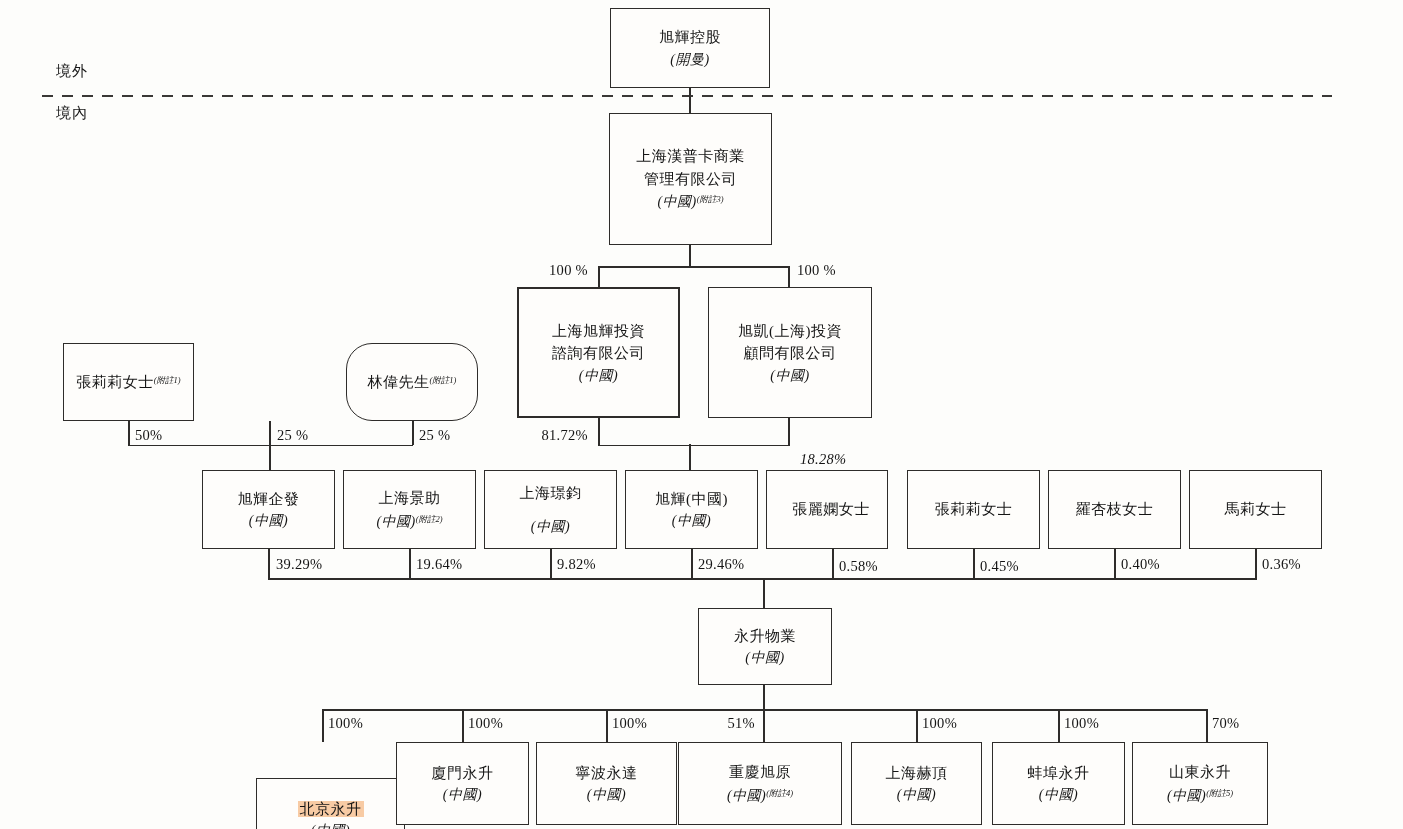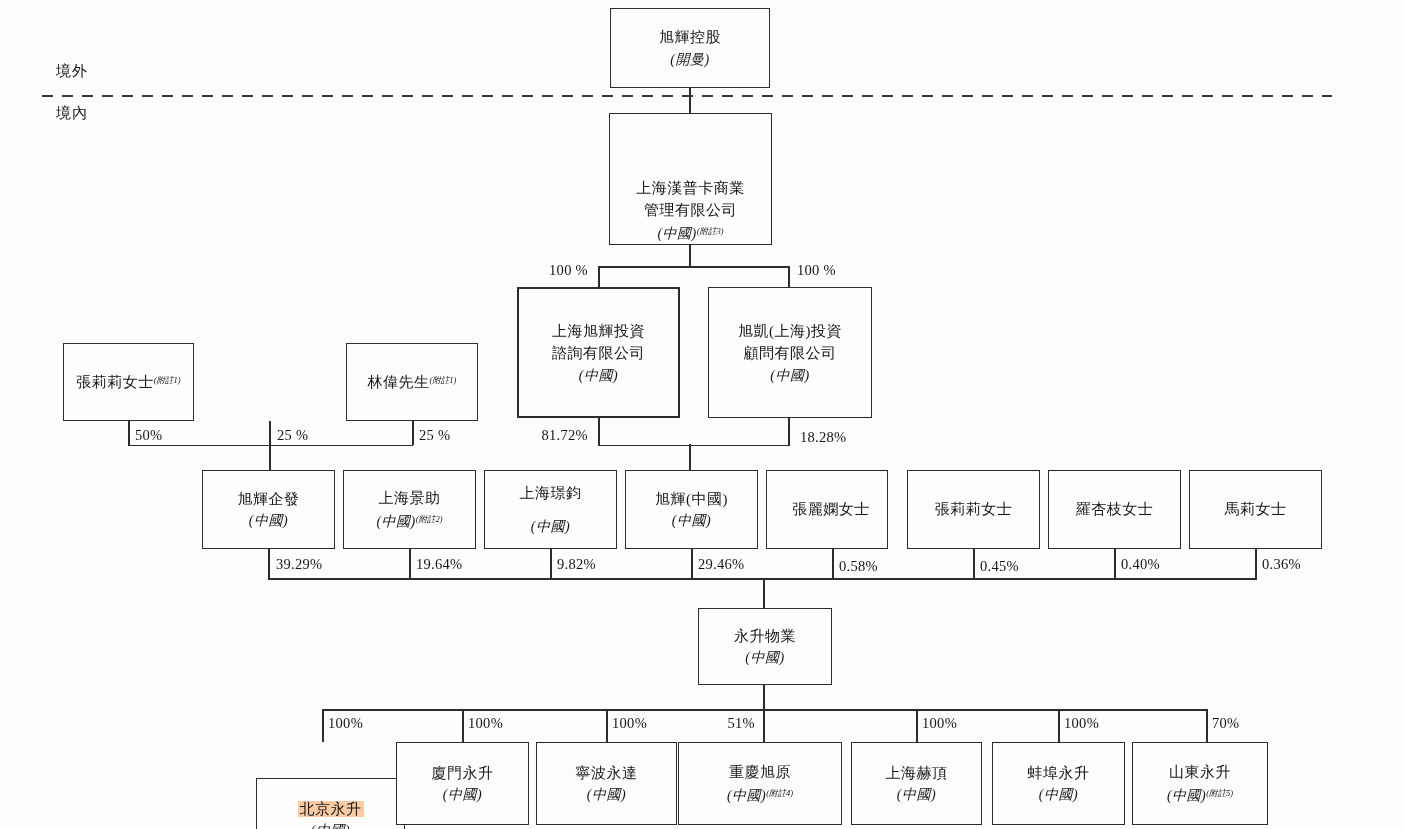--- a/index.html
+++ b/index.html
@@ -71,21 +71,21 @@
   <div class="vline" style="left:1058px;top:709px;height:33px;"></div>
   <div class="vline" style="left:1206px;top:709px;height:33px;"></div>
 
   <div class="pct ra" style="left:500px;top:262px;width:88px;">100 %</div>
   <div class="pct" style="left:797px;top:262px;">100 %</div>
 
   <div class="pct" style="left:135px;top:427px;">50%</div>
   <div class="pct" style="left:277px;top:427px;">25 %</div>
   <div class="pct" style="left:419px;top:427px;">25 %</div>
   <div class="pct ra" style="left:500px;top:427px;width:88px;">81.72%</div>
-  <div class="pct" style="left:800px;top:429px;">18.28%</div>
+  <div class="pct" style="left:800px;top:451px;font-style:italic;">18.28%</div>
 
   <div class="pct" style="left:276px;top:556px;">39.29%</div>
   <div class="pct" style="left:416px;top:556px;">19.64%</div>
   <div class="pct" style="left:557px;top:556px;">9.82%</div>
   <div class="pct" style="left:698px;top:556px;">29.46%</div>
   <div class="pct" style="left:839px;top:558px;">0.58%</div>
   <div class="pct" style="left:980px;top:558px;">0.45%</div>
   <div class="pct" style="left:1121px;top:556px;">0.40%</div>
   <div class="pct" style="left:1262px;top:556px;">0.36%</div>
 
@@ -95,42 +95,42 @@
   <div class="pct ra" style="left:702px;top:715px;width:53px;">51%</div>
   <div class="pct" style="left:922px;top:715px;">100%</div>
   <div class="pct" style="left:1064px;top:715px;">100%</div>
   <div class="pct" style="left:1212px;top:715px;">70%</div>
 
   <div class="node" style="left:610px;top:8px;width:160px;height:80px;">
     <div class="ln">旭輝控股</div>
     <div class="sub">(開曼)</div>
   </div>
 
-  <div class="node" style="left:609px;top:113px;width:163px;height:132px;justify-content:flex-end;">
+  <div class="node" style="left:609px;top:113px;width:163px;height:132px;">
     <div class="ln">上海漢普卡商業</div>
     <div class="ln">管理有限公司</div>
     <div class="ln"><span class="sub">(中國)</span><sup class="note">(附註3)</sup></div>
   </div>
 
   <div class="node thick" style="left:517px;top:287px;width:163px;height:131px;">
     <div class="ln">上海旭輝投資</div>
     <div class="ln">諮詢有限公司</div>
     <div class="sub">(中國)</div>
   </div>
 
   <div class="node" style="left:708px;top:287px;width:164px;height:131px;">
     <div class="ln">旭凱(上海)投資</div>
     <div class="ln">顧問有限公司</div>
     <div class="sub">(中國)</div>
   </div>
 
   <div class="node" style="left:63px;top:343px;width:131px;height:78px;">
     <div class="ln"><span>張莉莉女士</span><sup class="note">(附註1)</sup></div>
   </div>
-  <div class="node" style="left:346px;top:343px;width:132px;height:78px;">
+  <div class="node" style="left:346px;top:343px;width:132px;height:78px;border-radius:26px;">
     <div class="ln"><span>林偉先生</span><sup class="note">(附註1)</sup></div>
   </div>
 
   <div class="node" style="left:202px;top:470px;width:133px;height:79px;">
     <div class="ln">旭輝企發</div>
     <div class="sub">(中國)</div>
   </div>
   <div class="node" style="left:343px;top:470px;width:133px;height:79px;">
     <div class="ln">上海景助</div>
     <div class="ln"><span class="sub">(中國)</span><sup class="note">(附註2)</sup></div>

